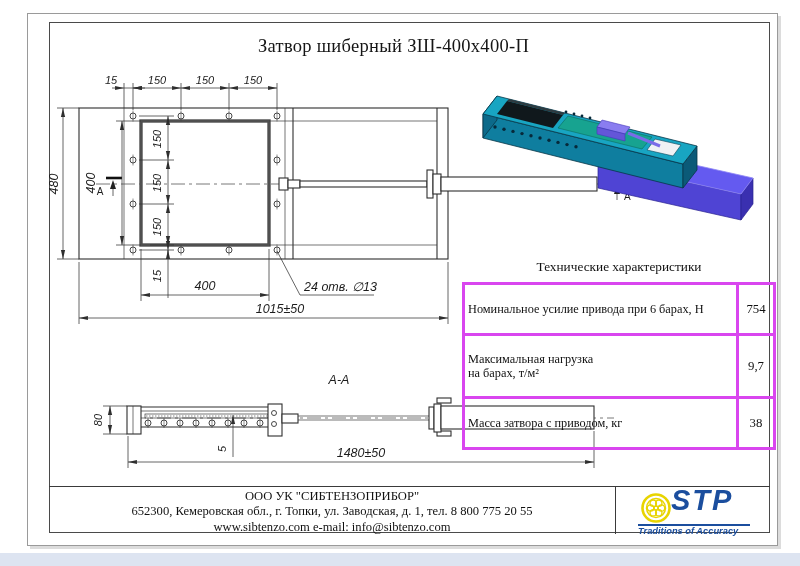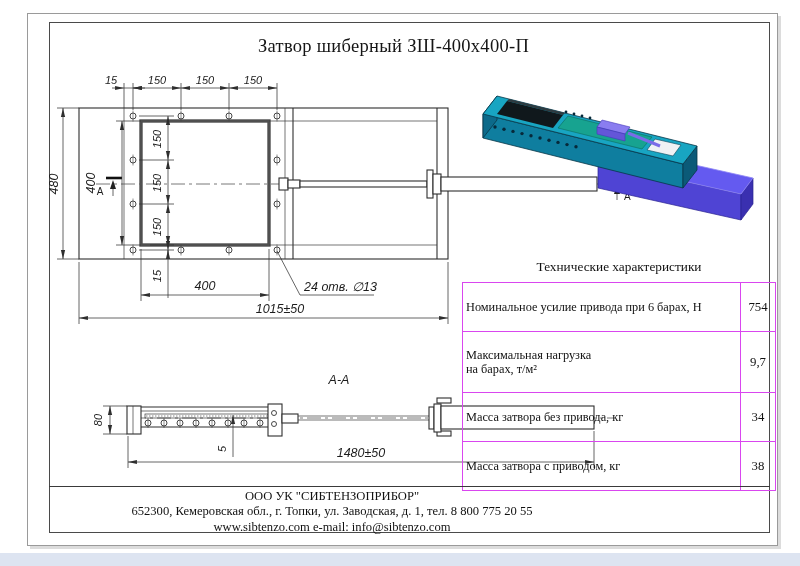--- a/index.html
+++ b/index.html
@@ -34,21 +34,21 @@
   .tick{stroke:#444;stroke-width:0.6;}
   .secb{stroke:#111;stroke-width:2.6;}
   .hatchdot{stroke:#888;stroke-width:1;stroke-dasharray:1.5 1.5;}
   text.d1{font:italic 11px "Liberation Sans",sans-serif;fill:#1d1d1d;}
   text.d2{font:italic 12.5px "Liberation Sans",sans-serif;fill:#1d1d1d;}
   text.sa{font:10px "Liberation Sans",sans-serif;fill:#1d1d1d;}
   
   .specs{position:absolute;left:462px;top:259px;width:314px;color:#111;}
   .specs-title{text-align:center;font-size:13.3px;margin-bottom:7px;}
   .specs table{border-collapse:collapse;width:100%;font-size:12.3px;}
-  .specs td{border:1px solid #d946ef;padding:16px 3px;line-height:1.15;}
+  .specs td{border:3px solid #d946ef;padding:16px 3px;line-height:1.15;}
   .specs td.lbl{height:16px;}
   .specs td.val{text-align:center;width:28px;font-size:12.8px;}
   
   .footer{
     position:absolute;left:49px;top:486px;width:721px;height:47px;
     border-top:1.4px solid #3a3a3a;display:flex;color:#111;
   }
   .footer-info{width:566px;text-align:center;font-size:12.6px;line-height:15.4px;padding-top:2px;}
   .footer-logo{flex:1;border-left:1.4px solid #3a3a3a;position:relative;}
   .logo-stp{
@@ -306,33 +306,45 @@
       <tbody>
           <tr>
         <td class="lbl">Номинальное усилие привода при 6 барах, Н</td>
         <td class="val">754</td>
       </tr>
       <tr>
         <td class="lbl"><span>Максимальная нагрузка</span><br><span>на барах, т/м²</span></td>
         <td class="val">9,7</td>
       </tr>
       <tr>
-        <td class="lbl">Масса затвора без привода, кг</td>
-        <td class="val">34</td>
-      </tr>
-      <tr>
         <td class="lbl">Масса затвора с приводом, кг</td>
         <td class="val">38</td>
       </tr>
     </tbody>
       </table>
   </div>
 
   <div class="footer">
     <div class="footer-info">
       <div>ООО УК "СИБТЕНЗОПРИБОР"</div>
       <div>652300, Кемеровская обл., г. Топки, ул. Заводская, д. 1, тел. 8 800 775 20 55</div>
       <div>www.sibtenzo.com e-mail: info@sibtenzo.com</div>
     </div>
+    <div class="footer-logo">
+      <svg class="logo-emblem" width="32" height="32" viewBox="0 0 32 32">
+        <circle cx="16" cy="16" r="13.5" fill="#fff" stroke="#e8d400" stroke-width="2.6"></circle>
+        <circle cx="16" cy="16" r="9.5" fill="none" stroke="#e8d400" stroke-width="1.4"></circle>
+        <circle cx="21.5" cy="16" r="3.2" fill="none" stroke="#e8d400" stroke-width="1.3"></circle>
+        <circle cx="18.75" cy="20.76" r="3.2" fill="none" stroke="#e8d400" stroke-width="1.3"></circle>
+        <circle cx="13.25" cy="20.76" r="3.2" fill="none" stroke="#e8d400" stroke-width="1.3"></circle>
+        <circle cx="10.5" cy="16" r="3.2" fill="none" stroke="#e8d400" stroke-width="1.3"></circle>
+        <circle cx="13.25" cy="11.24" r="3.2" fill="none" stroke="#e8d400" stroke-width="1.3"></circle>
+        <circle cx="18.75" cy="11.24" r="3.2" fill="none" stroke="#e8d400" stroke-width="1.3"></circle>
+        <circle cx="16" cy="16" r="1.8" fill="none" stroke="#e8d400" stroke-width="1.2"></circle>
+      </svg>
+      <div class="logo-stp">STP</div>
+      <div class="logo-rule"></div>
+      <div class="logo-tag">Traditions of Accuracy</div>
+    </div>
   </div>
 
   <div class="bottom-strip"></div>
 </div>
 
 </body></html>

